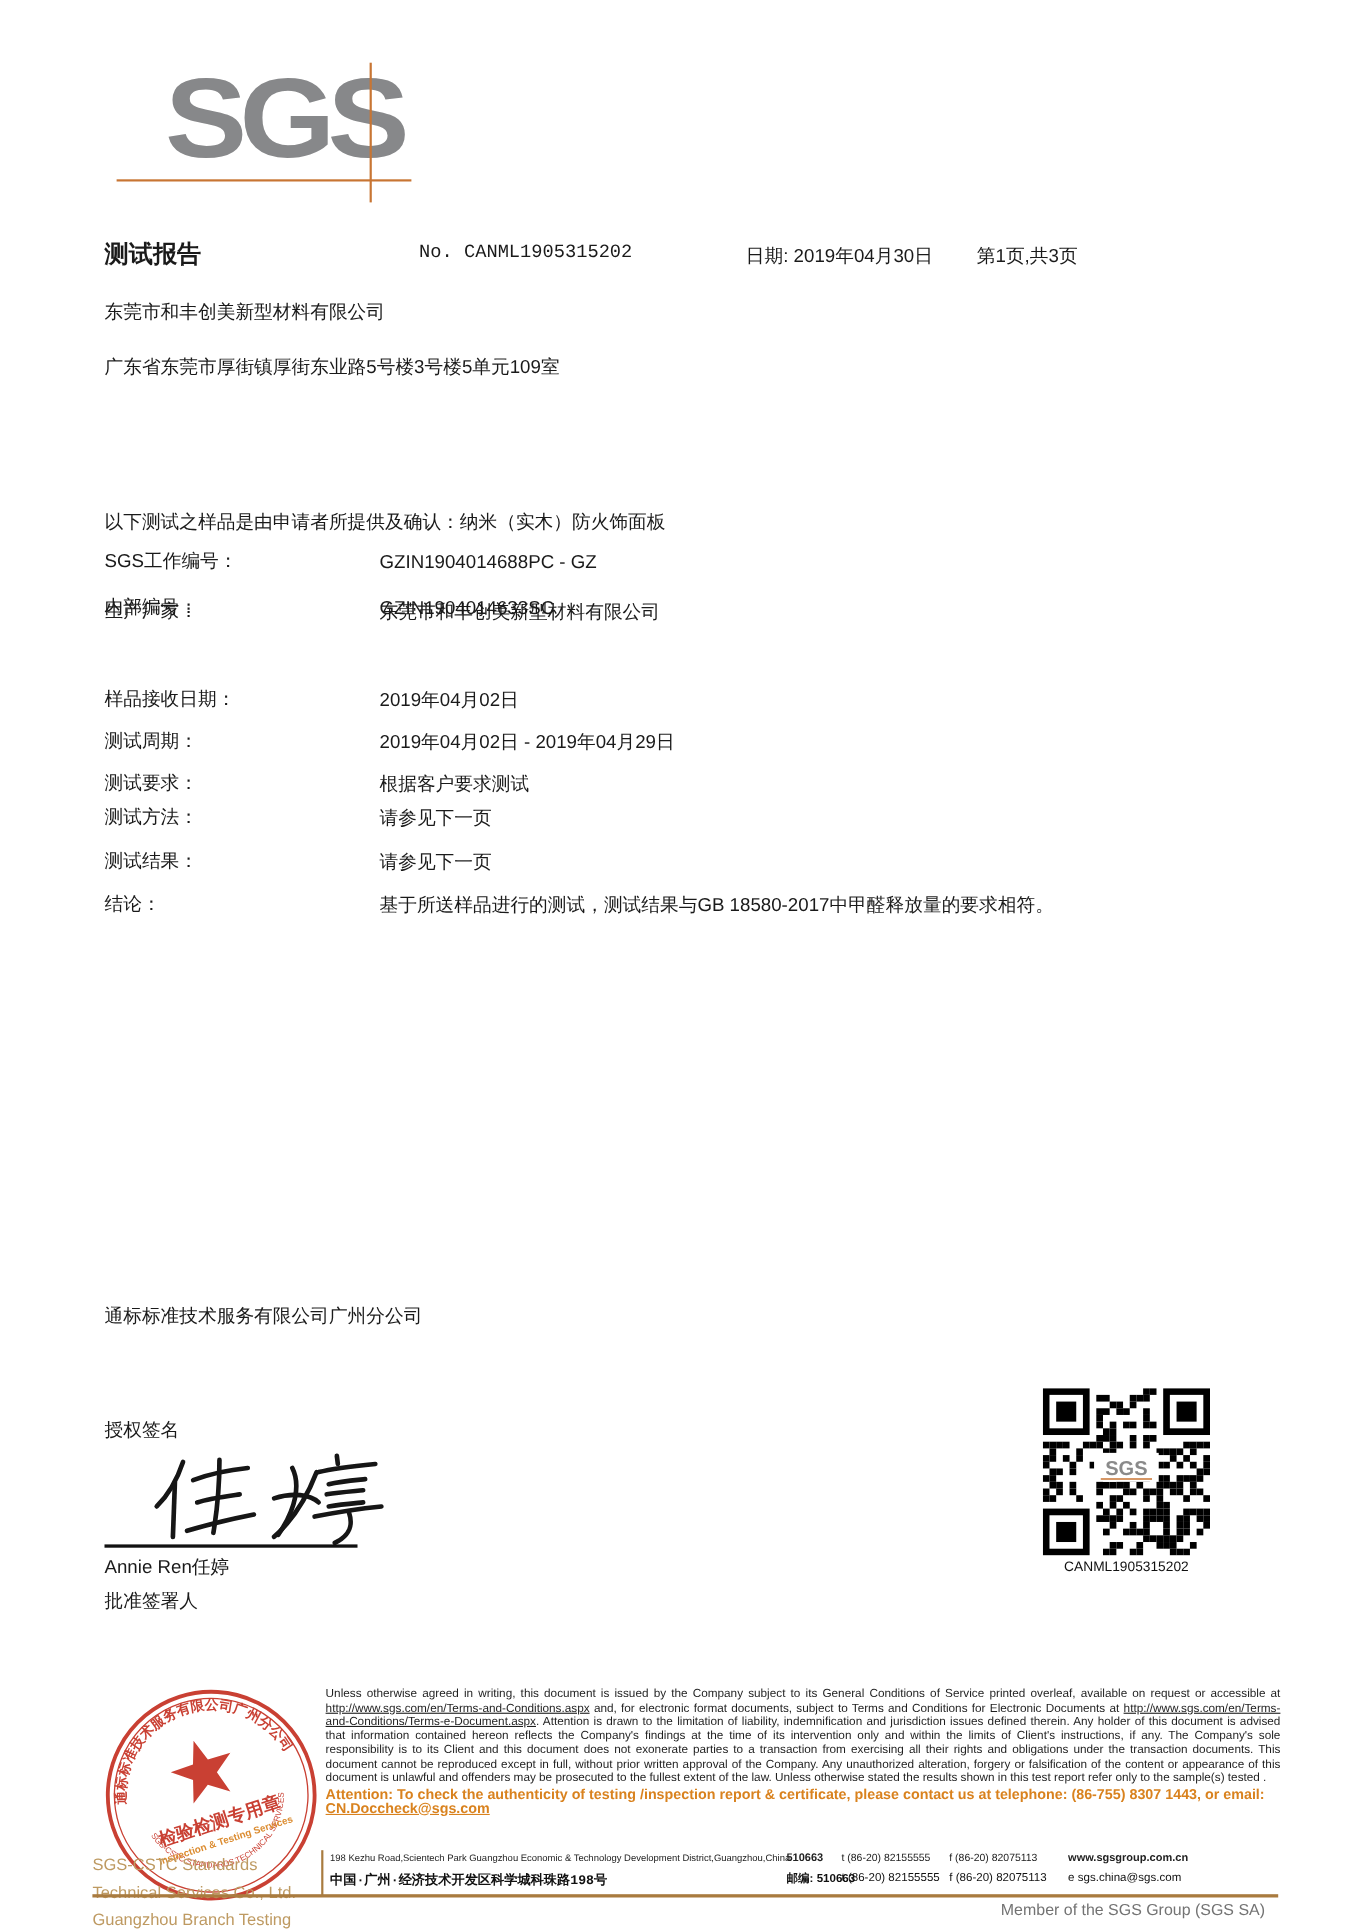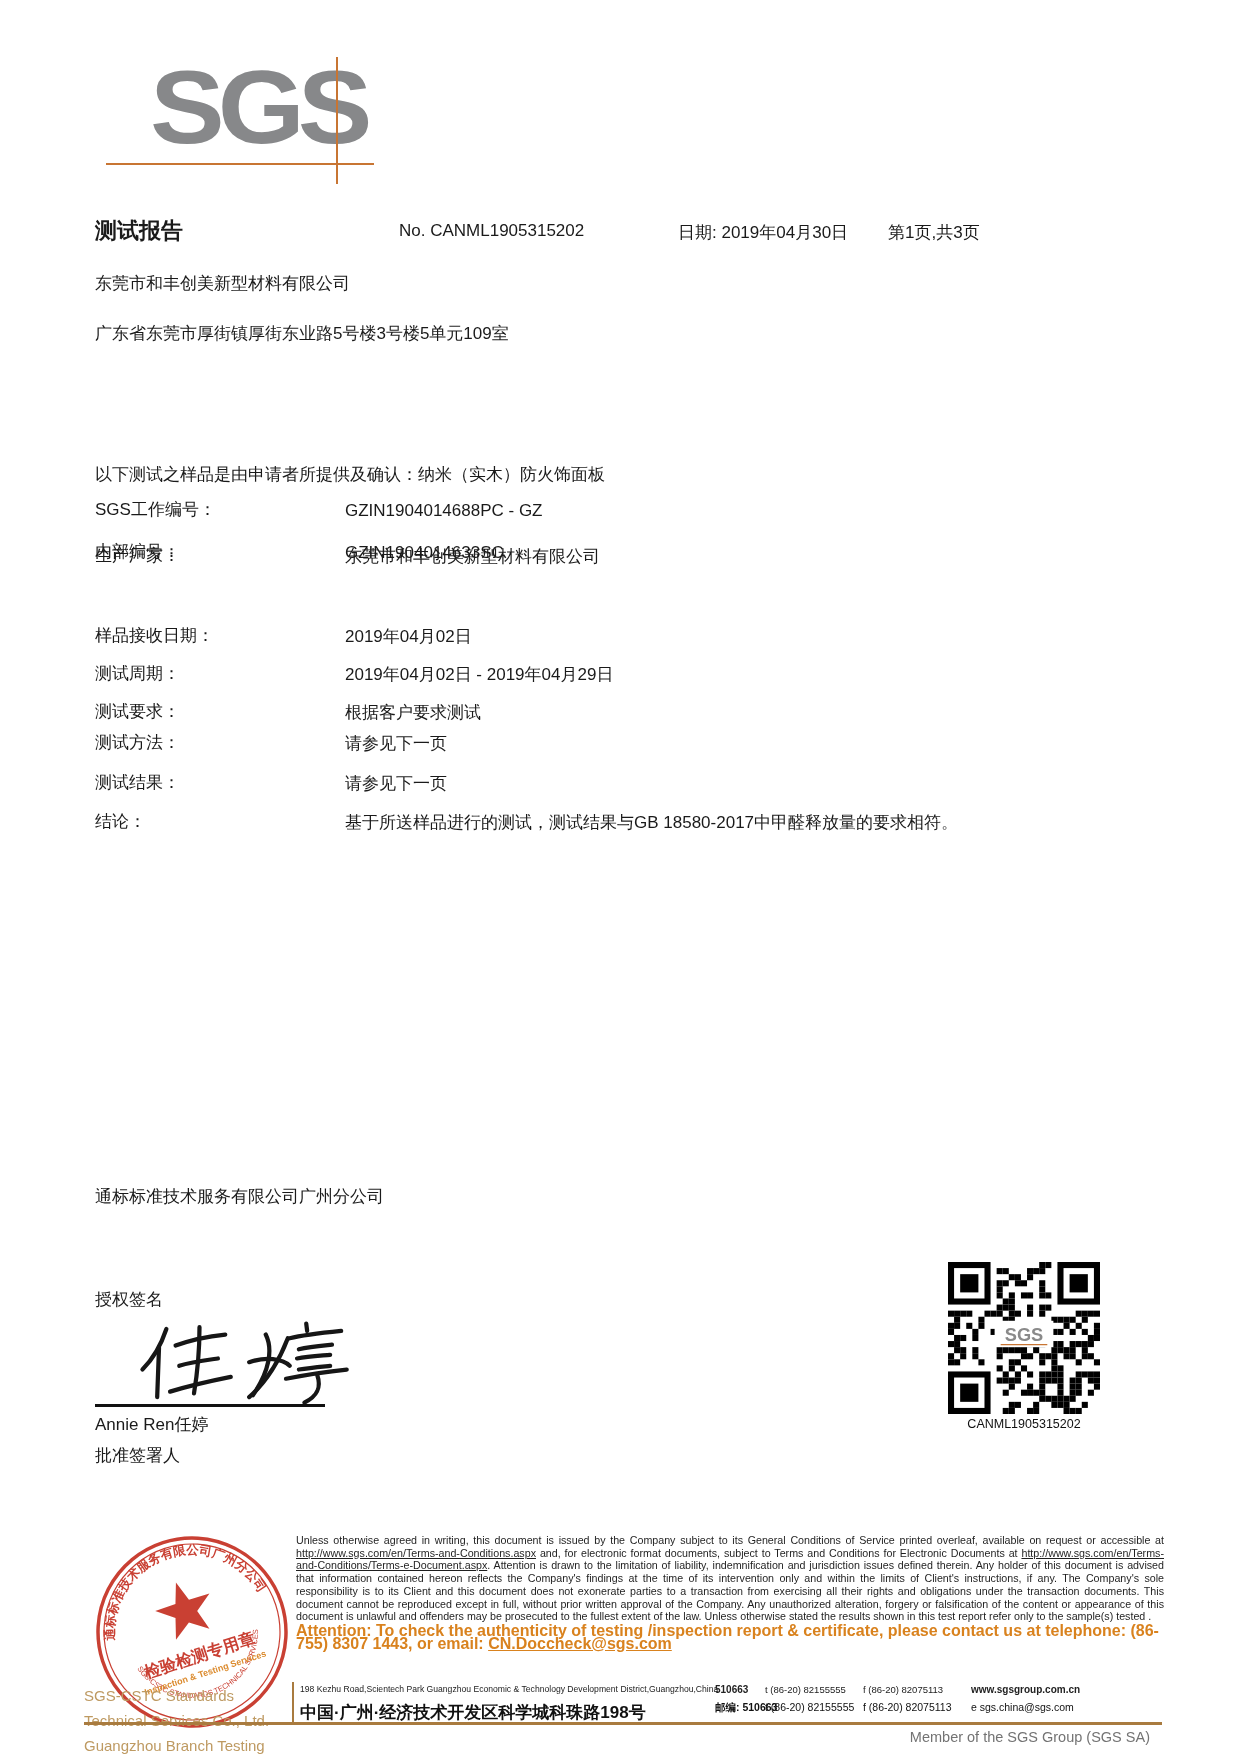--- a/index.html
+++ b/index.html
@@ -7,21 +7,21 @@
   .page{position:relative;width:1241px;height:1755px;overflow:hidden;background:#fff;}
   .abs{position:absolute;}
 
   
   .logo-text{left:150px;top:52px;font-size:112px;font-weight:bold;letter-spacing:-7px;color:#87888A;line-height:1;transform:scaleY(.92);}
   .logo-hline{left:106px;top:163px;width:268px;height:2px;background:#C87533;}
   .logo-vline{left:336px;top:57px;width:2px;height:127px;background:#C87533;}
 
   
   .title{left:95px;top:216px;font-size:22px;font-weight:bold;}
-  .report-no{left:399px;top:221px;font-size:17px;}
+  .report-no{left:381px;top:221px;font-size:17px;font-family:Liberation Mono, monospace;}
   .report-date{left:678px;top:221px;font-size:17px;}
   .page-info{left:888px;top:221px;font-size:17px;}
 
   .applicant-name{left:95px;top:272px;font-size:17px;}
   .applicant-address{left:95px;top:322px;font-size:17px;}
   .sample-statement{left:95px;top:463px;font-size:17px;}
 
   .frow{position:absolute;left:95px;font-size:17px;}
   .frow .lab{display:inline-block;width:250px;vertical-align:top;}
   .frow .val{display:inline-block;width:645px;vertical-align:top;line-height:1.55;}
@@ -35,32 +35,32 @@
   .signature{left:128px;top:1318px;width:235px;height:92px;}
   .sig-line{left:95px;top:1404px;width:230px;height:2.5px;background:#111;}
   .approver-name{left:95px;top:1413px;font-size:17px;}
   .approver-title{left:95px;top:1444px;font-size:17px;}
 
   .stamp{left:92px;top:1532px;width:200px;height:200px;transform:rotate(-18deg);opacity:.92;}
 
   .legal-block{left:296px;top:1534px;width:868px;}
   .legal{margin:0;font-size:10.7px;line-height:12.7px;text-align:justify;color:#1f1f1f;}
   .legal .u{text-decoration:underline;}
-  .attention{margin:2px 0 0 0;font-size:16px;line-height:12.7px;font-weight:bold;color:#D9821E;}
+  .attention{margin:2px 0 0 0;font-size:13px;line-height:12.7px;font-weight:bold;color:#D9821E;}
   .attention .u{text-decoration:underline;}
 
   .footer-company{left:84px;top:1684px;width:210px;font-size:15px;line-height:1.65;color:#BE9A62;}
   .footer-divider{left:292px;top:1682px;width:2px;height:42px;background:#A97B3F;}
   .contact-row{position:absolute;left:300px;width:864px;height:16px;}
   .contact-row span{position:absolute;top:0;white-space:nowrap;}
   .row1{top:1684px;font-size:8.6px;color:#222;}
   .row1 .c-postal,.row1 .c-web{font-weight:bold;font-size:10px;}
   .row1 .c-tel,.row1 .c-fax{font-size:9.5px;}
   .row2{top:1701px;font-size:10.5px;color:#111;}
-  .row2 .c-addr{font-weight:bold;font-size:17px;}
+  .row2 .c-addr{font-weight:bold;font-size:12px;font-family:Liberation Mono, monospace;}
   .row2 .c-postal{font-weight:bold;}
   .c-addr{left:0;}
   .c-postal{left:415px;}
   .c-tel{left:465px;}
   .c-fax{left:563px;}
   .c-web,.c-mail{left:671px;}
   .footer-hline{left:84px;top:1722px;width:1078px;height:2.5px;background:#A97B3F;}
   .member-line{right:91px;top:1729px;font-size:14.5px;color:#737373;}
 </style>
 </head>

